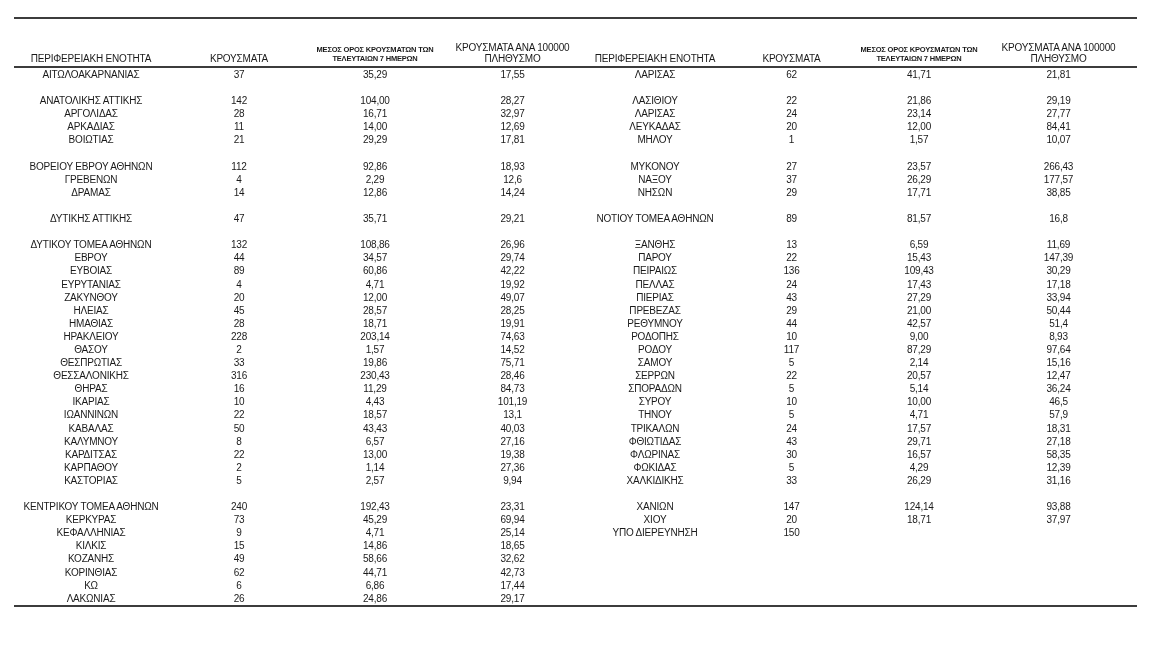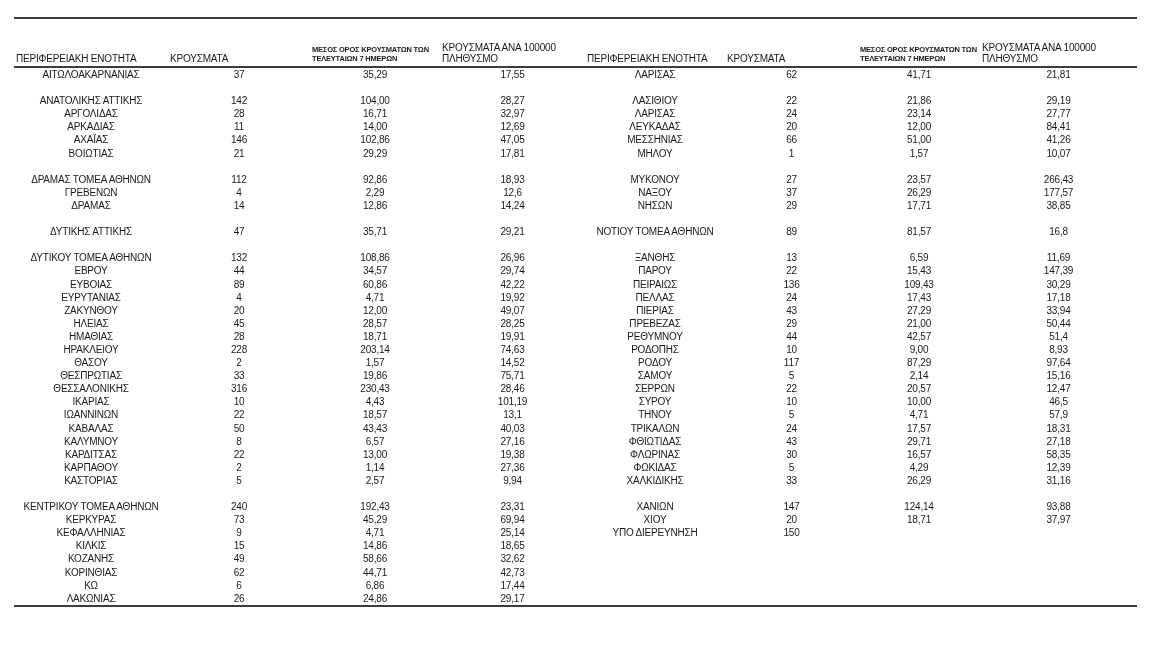--- a/index.html
+++ b/index.html
@@ -27,21 +27,21 @@
     border-top: 2px solid #3c3c3c;
     border-bottom: 2px solid #3c3c3c;
     color: #1a1a1a;
   }
   thead tr {
     border-bottom: 2px solid #3c3c3c;
   }
   th {
     height: 44px;
     vertical-align: bottom;
-    text-align: left;
+    text-align: center;
     font-weight: normal;
     font-size: 10px;
     line-height: 11px;
     padding: 0 2px 2px 2px;
     letter-spacing: -0.2px;
   }
   th.small {
     font-size: 7.5px;
     line-height: 9px;
     font-weight: bold;
@@ -131,51 +131,41 @@
           <td>ΑΡΚΑΔΙΑΣ</td>
           <td>11</td>
           <td>14,00</td>
           <td>12,69</td>
           <td>ΛΕΥΚΑΔΑΣ</td>
           <td>20</td>
           <td>12,00</td>
           <td>84,41</td>
         </tr>
         <tr>
-          <td>ΑΧΑΪΑΣ</td>
-          <td>146</td>
-          <td>102,86</td>
-          <td>47,05</td>
-          <td>ΜΕΣΣΗΝΙΑΣ</td>
-          <td>66</td>
-          <td>51,00</td>
-          <td>41,26</td>
-        </tr>
-        <tr>
           <td>ΒΟΙΩΤΙΑΣ</td>
           <td>21</td>
           <td>29,29</td>
           <td>17,81</td>
           <td>ΜΗΛΟΥ</td>
           <td>1</td>
           <td>1,57</td>
           <td>10,07</td>
         </tr>
         <tr>
           <td></td>
           <td></td>
           <td></td>
           <td></td>
           <td></td>
           <td></td>
           <td></td>
           <td></td>
         </tr>
         <tr>
-          <td>ΔΡΑΜΑΣ ΤΟΜΕΑ ΑΘΗΝΩΝ</td>
+          <td>ΒΟΡΕΙΟΥ ΕΒΡΟΥ ΑΘΗΝΩΝ</td>
           <td>112</td>
           <td>92,86</td>
           <td>18,93</td>
           <td>ΜΥΚΟΝΟΥ</td>
           <td>27</td>
           <td>23,57</td>
           <td>266,43</td>
         </tr>
         <tr>
           <td>ΓΡΕΒΕΝΩΝ</td>
@@ -331,20 +321,30 @@
           <td>ΘΕΣΣΑΛΟΝΙΚΗΣ</td>
           <td>316</td>
           <td>230,43</td>
           <td>28,46</td>
           <td>ΣΕΡΡΩΝ</td>
           <td>22</td>
           <td>20,57</td>
           <td>12,47</td>
         </tr>
         <tr>
+          <td>ΘΗΡΑΣ</td>
+          <td>16</td>
+          <td>11,29</td>
+          <td>84,73</td>
+          <td>ΣΠΟΡΑΔΩΝ</td>
+          <td>5</td>
+          <td>5,14</td>
+          <td>36,24</td>
+        </tr>
+        <tr>
           <td>ΙΚΑΡΙΑΣ</td>
           <td>10</td>
           <td>4,43</td>
           <td>101,19</td>
           <td>ΣΥΡΟΥ</td>
           <td>10</td>
           <td>10,00</td>
           <td>46,5</td>
         </tr>
         <tr>

